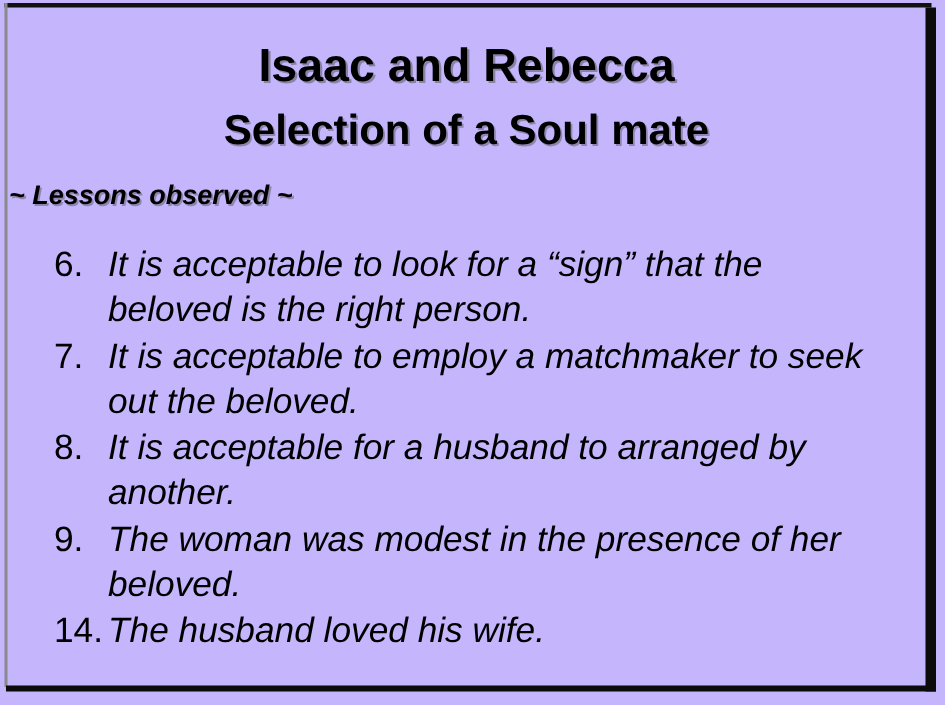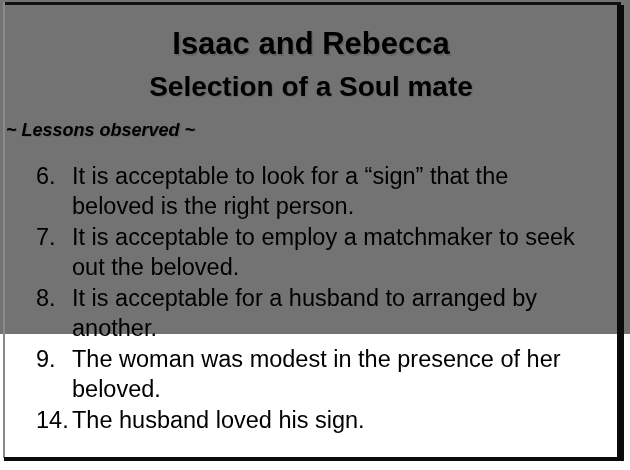--- a/index.html
+++ b/index.html
@@ -14,23 +14,23 @@
     font-family: "Liberation Sans", sans-serif;
     -webkit-font-smoothing: antialiased;
   }
 
   
   #slide {
     position: absolute;
     left: 0;
     top: 0;
     width: 630px;
-    height: 334px;
+    height: 470px;
     box-sizing: border-box;
-    background: #737373;
+    background: #c4b5fd;
   }
 
   
   .edge-top {
     position: absolute;
     left: 3px; top: 2px;
     width: 618px; height: 3px;
     background: #111111;
   }
   .edge-left {
@@ -109,20 +109,21 @@
   .lesson-num {
     flex: 0 0 auto;
     width: 36px;
     text-align: left;
     white-space: nowrap;
   }
   .lesson-text {
     flex: 1 1 auto;
     text-align: left;
     max-width: 510px;
+    font-style: italic;
   }
 </style>
 </head>
 <body>
 
 <div id="slide">
 
   <div class="edge-top"></div>
   <div class="edge-left"></div>
   <div class="edge-right"></div>
@@ -153,18 +154,18 @@
         <span class="lesson-text">It is acceptable for a husband to arranged by another.</span>
       </div>
 
       <div class="lesson-item">
         <span class="lesson-num">9.</span>
         <span class="lesson-text">The woman was modest in the presence of her beloved.</span>
       </div>
 
       <div class="lesson-item">
         <span class="lesson-num">14.</span>
-        <span class="lesson-text">The husband loved his sign.</span>
+        <span class="lesson-text">The husband loved his wife.</span>
       </div>
 
     </div>
   </div>
 </div>
 
 </body></html>

